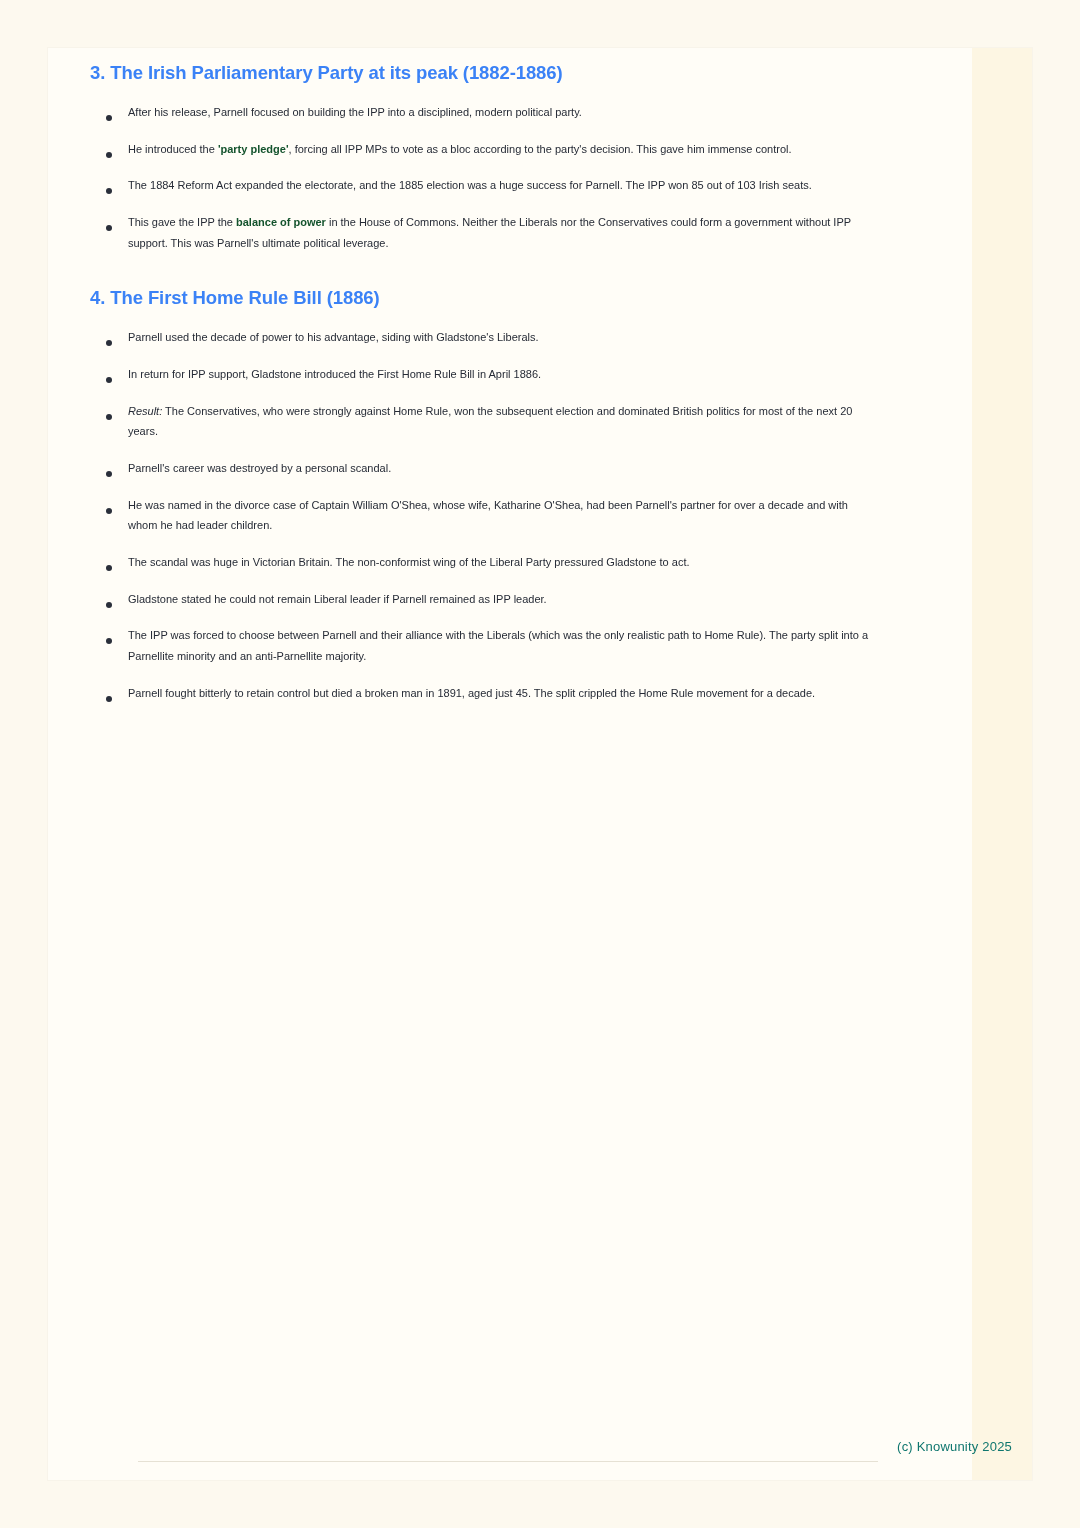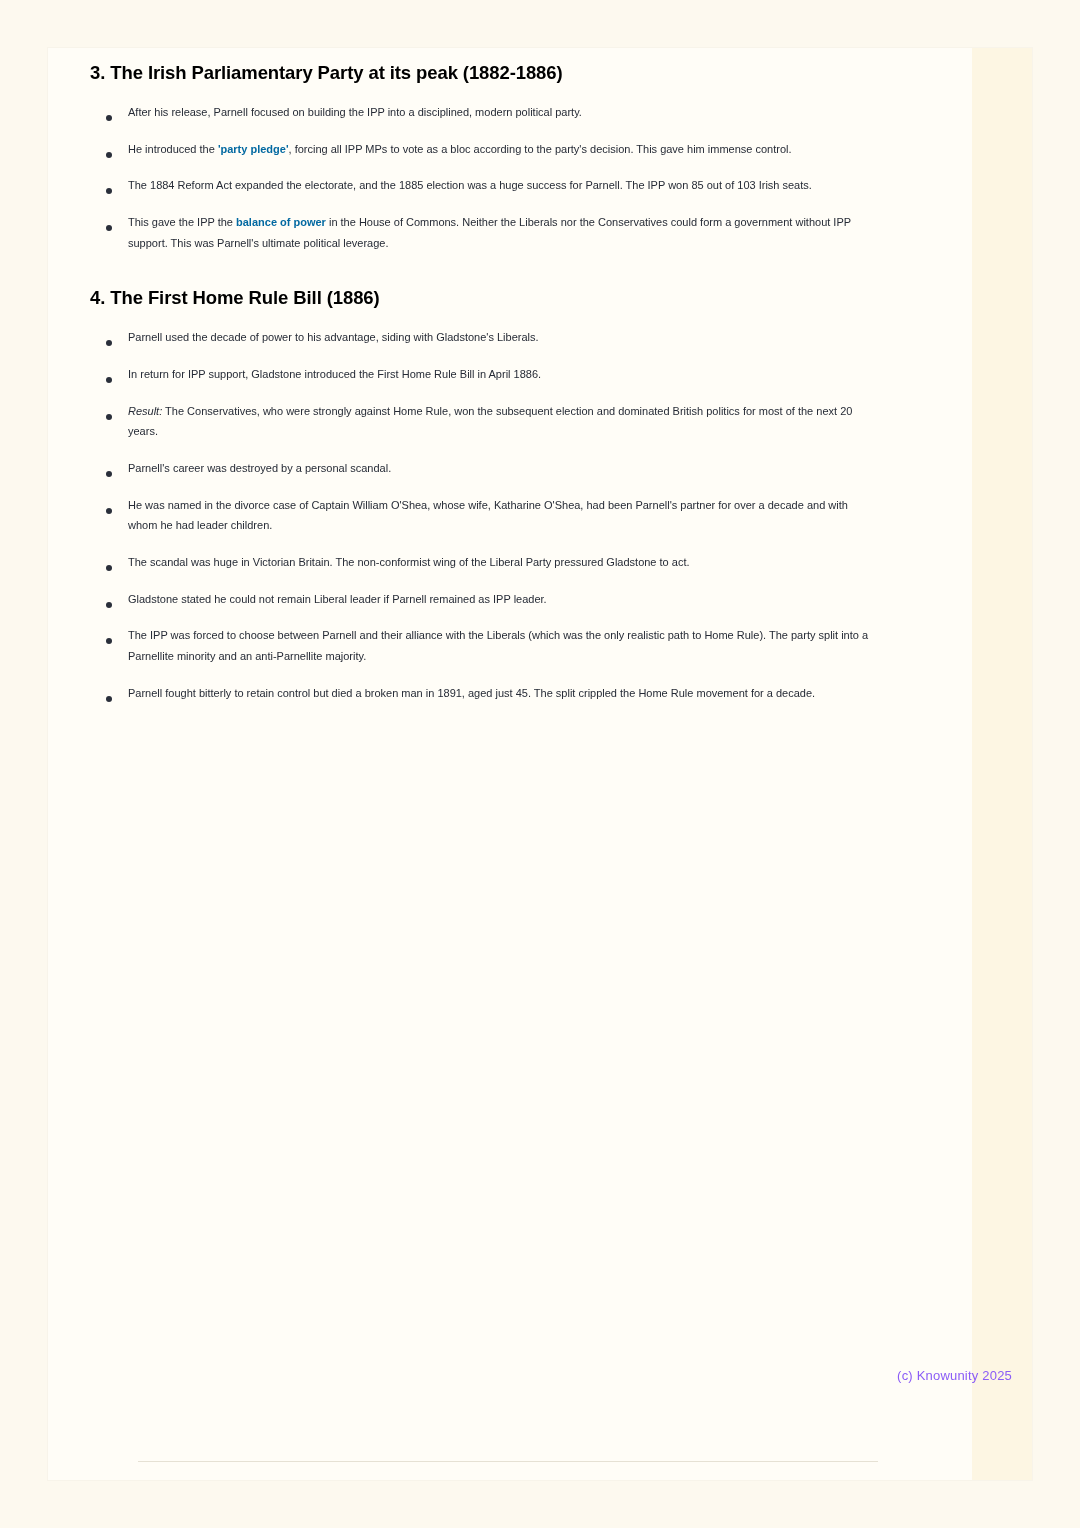--- a/index.html
+++ b/index.html
@@ -39,21 +39,21 @@
   .content {
     position: absolute;
     left: 42px;
     top: 0;
     width: 790px;
     padding-top: 6px;
   }
   h2.section-title {
     font-size: 18.5px;
     font-weight: bold;
-    color: #000000;
+    color: #3b82f6;
     margin: 34px 0 18px 0;
     letter-spacing: -0.1px;
   }
   h2.section-title.first {
     margin-top: 8px;
   }
   ul.bullets {
     list-style: none;
     margin: 0 0 0 0;
     padding: 0;
@@ -69,36 +69,36 @@
   ul.bullets li::before {
     content: "";
     position: absolute;
     left: 16px;
     top: 13px;
     width: 6px;
     height: 6px;
     border-radius: 50%;
     background: #2a2f3a;
   }
-  b { font-weight: bold; color: #0369a1; }
+  b { font-weight: bold; color: #14532d; }
   i { font-style: italic; }
   .rule {
     position: absolute;
     left: 90px;
     top: 1413px;
     width: 740px;
     height: 1px;
     background: #e6e1d4;
   }
   .watermark {
     position: absolute;
     right: 20px;
-    top: 1320px;
+    top: 1391px;
     font-size: 13px;
-    color: #8b5cf6;
+    color: #0f766e;
     letter-spacing: 0.2px;
   }
 </style>
 </head>
 <body>
 
 <div class="page">
   <div class="sheet">
     <div class="edge-strip"></div>
     <div class="content" id="doc-content">

